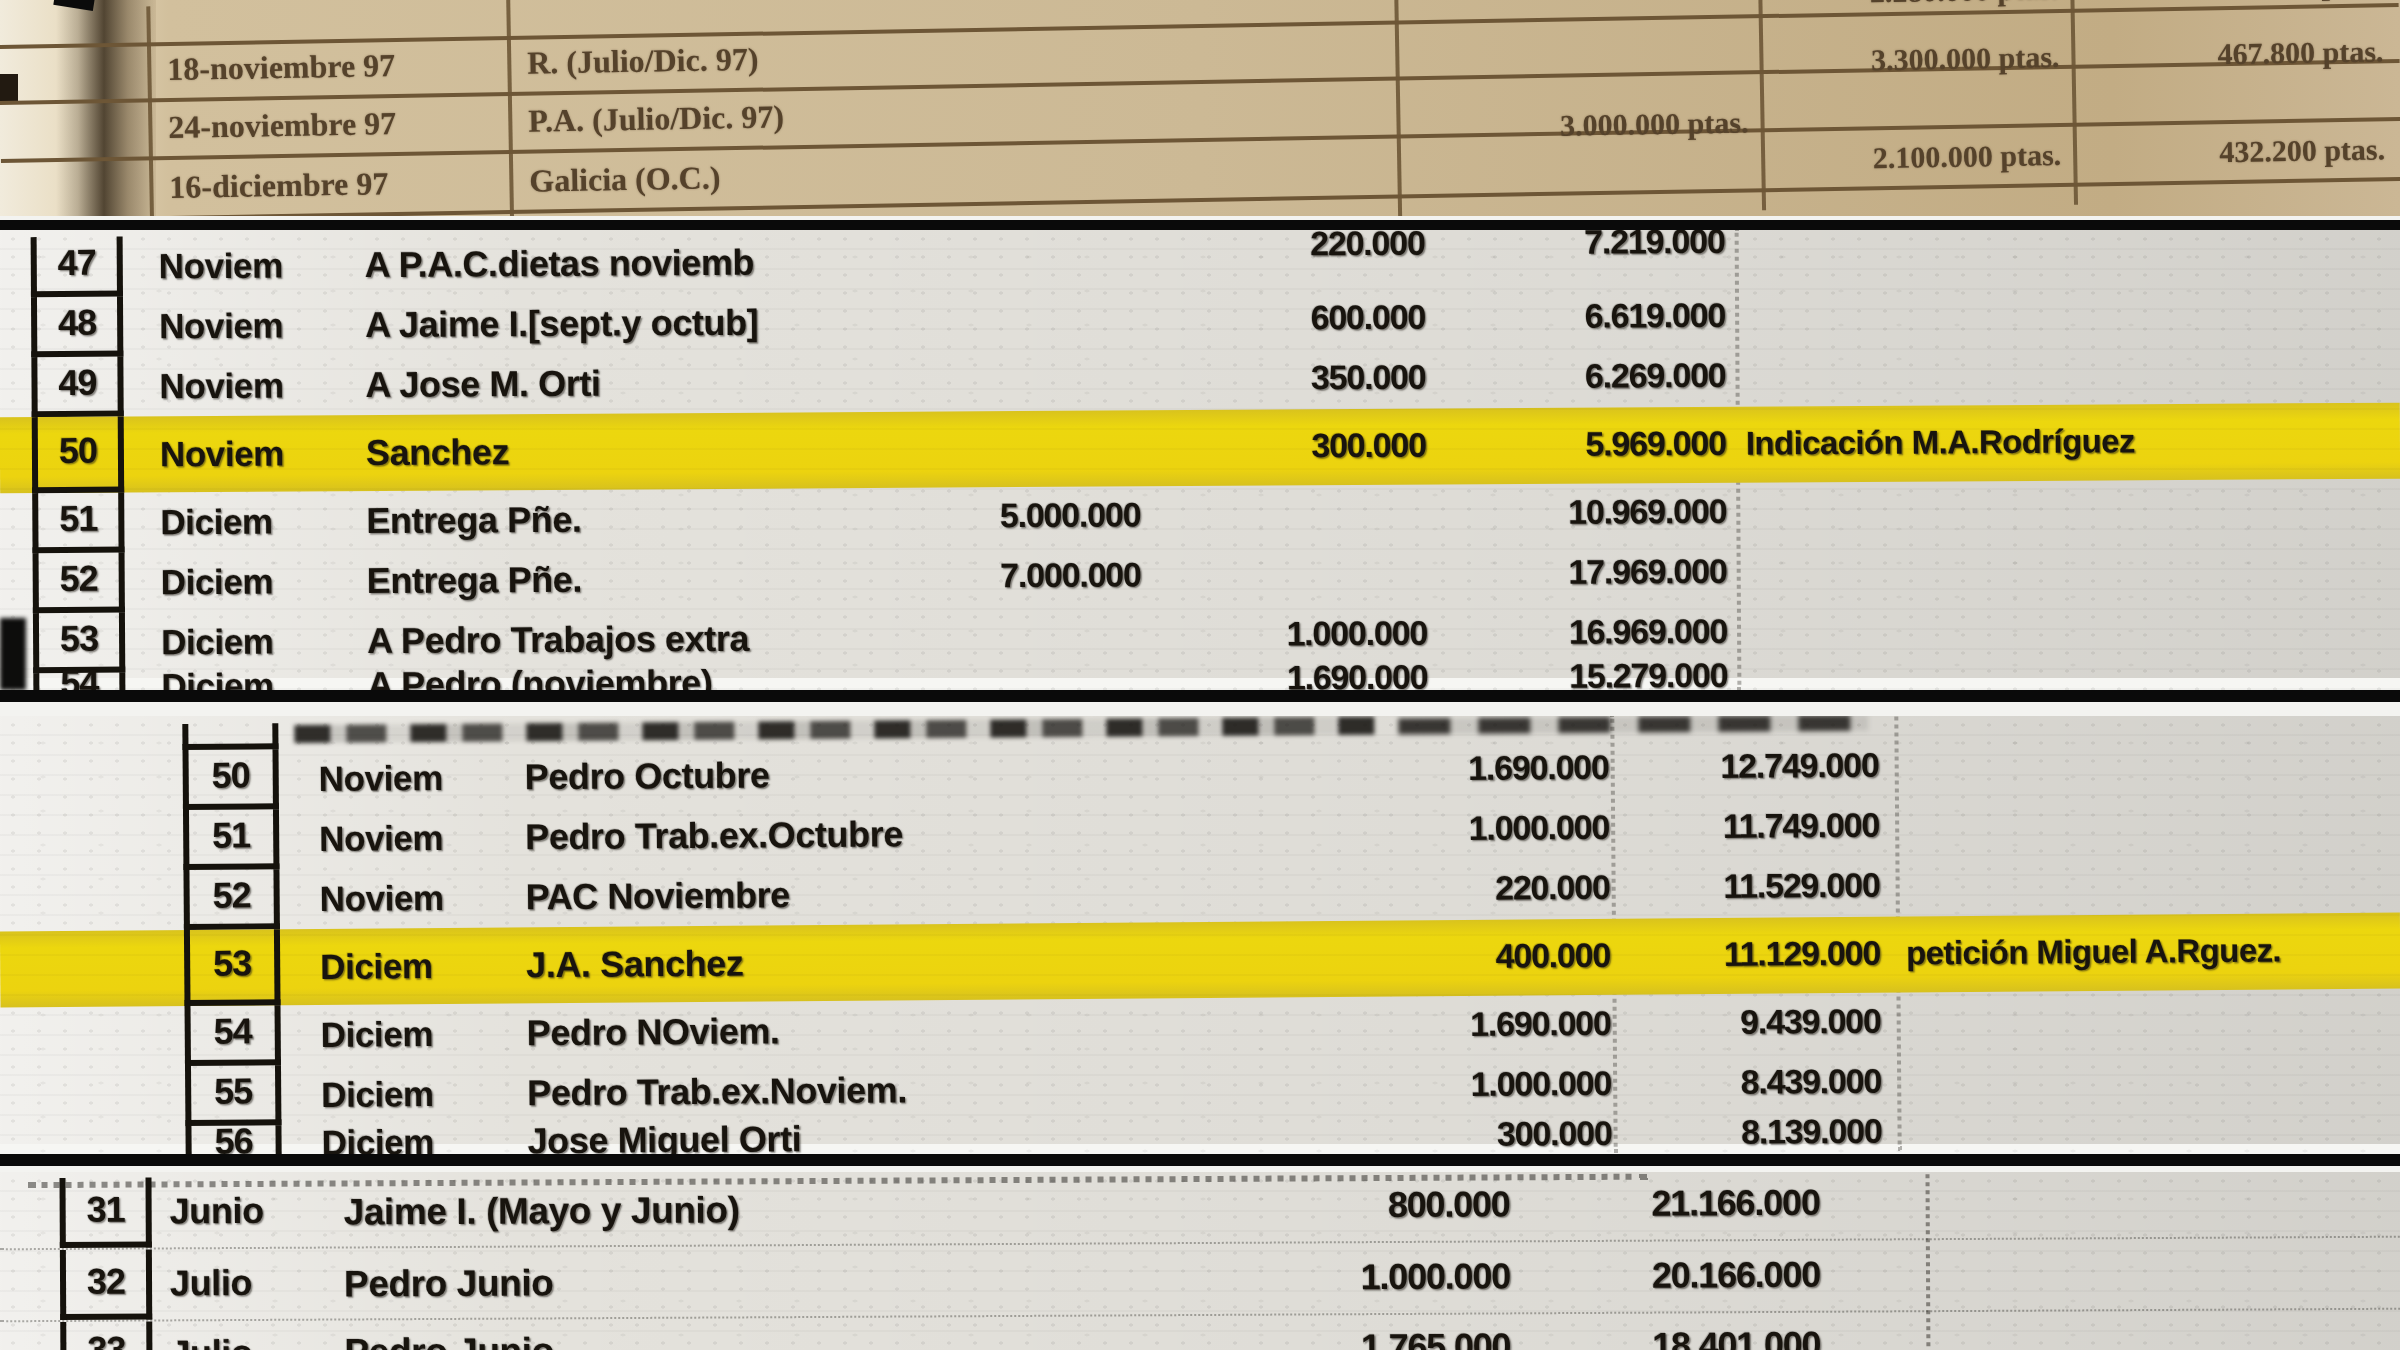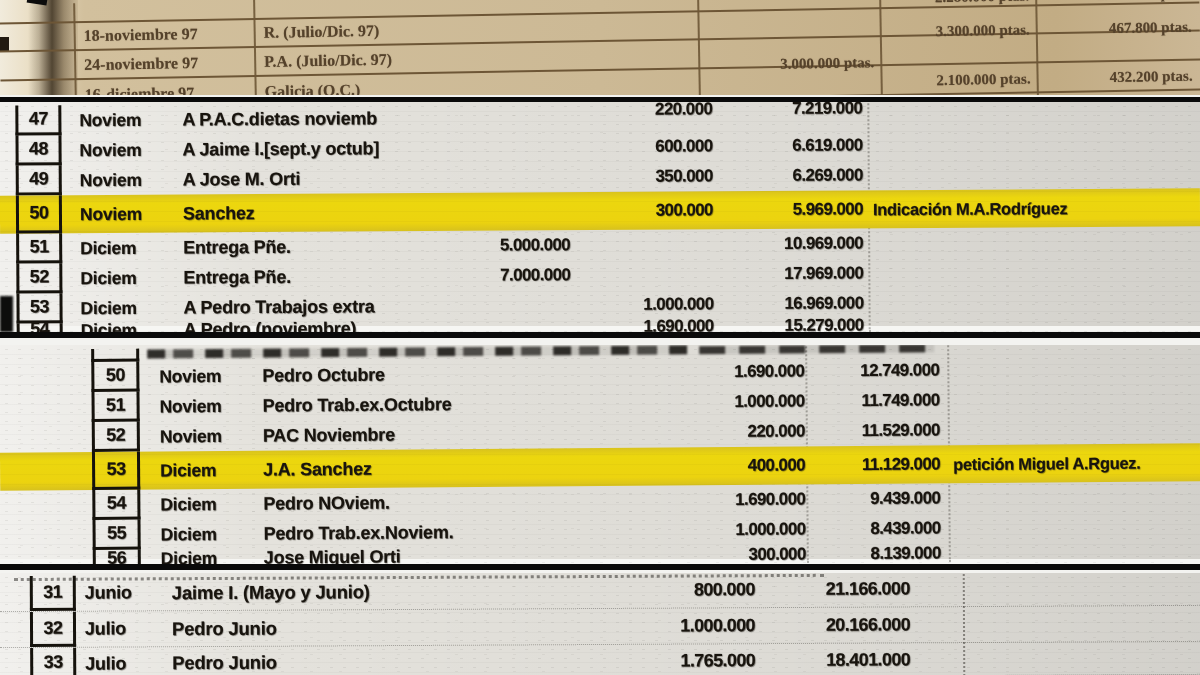--- a/index.html
+++ b/index.html
@@ -4,21 +4,21 @@
 <style>
   html,body{margin:0;padding:0;background:#fff;width:1200px;height:675px;overflow:hidden;
     font-family:"Liberation Sans",sans-serif;}
   .stage{position:relative;width:1200px;height:675px;overflow:hidden;}
 
   
   .bar{background:#0a0a0a;}
   .gap{background:#f3f3f0;}
 
   
-  .book{position:relative;height:95px;overflow:hidden;
+  .book{position:relative;height:108px;overflow:hidden;
     background:linear-gradient(90deg,#f1ebdc 0%,#eadfc6 2.4%,#d2c09d 7%,#ccb995 50%,#c2ac84 88%,#cbb795 100%);}
   .edge-shadow{position:absolute;left:28px;top:0;width:50px;height:100%;
     background:linear-gradient(90deg,rgba(244,240,230,0) 0%,rgba(56,42,23,.25) 22%,rgba(46,34,18,.8) 48%,rgba(90,71,44,.5) 72%,rgba(130,106,70,.12) 100%);}
   .tick{position:absolute;left:27px;top:-2px;width:20px;height:6px;background:#0b0b0b;transform:rotate(9deg);}
   .dash{position:absolute;left:0;top:37px;width:9px;height:14px;background:#221a11;}
   .book-inner{position:absolute;left:0;top:0;width:1200px;height:110px;transform:rotate(-1deg);transform-origin:600px 48px;}
   .vline{position:absolute;top:-6px;bottom:0;width:2px;background:#6d5636;opacity:.9;}
   .v1{left:74px}.v2{left:254px}.v3{left:698px}.v4{left:880px}.v5{left:1036px}
   .b-row{position:relative;box-sizing:border-box;border-bottom:2px solid #6d5636;}
   .b-row span{position:absolute;top:0;bottom:0;display:flex;align-items:center;white-space:nowrap;

